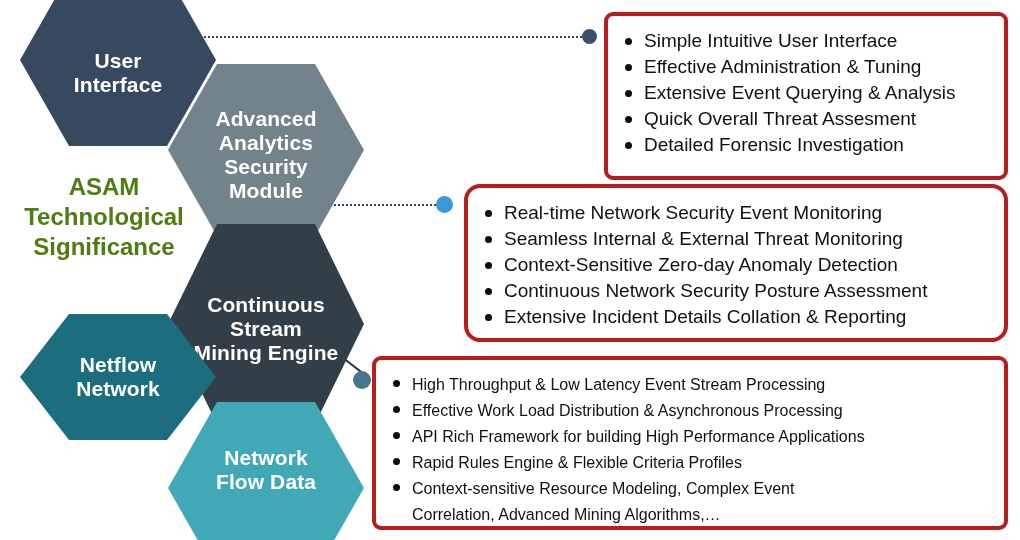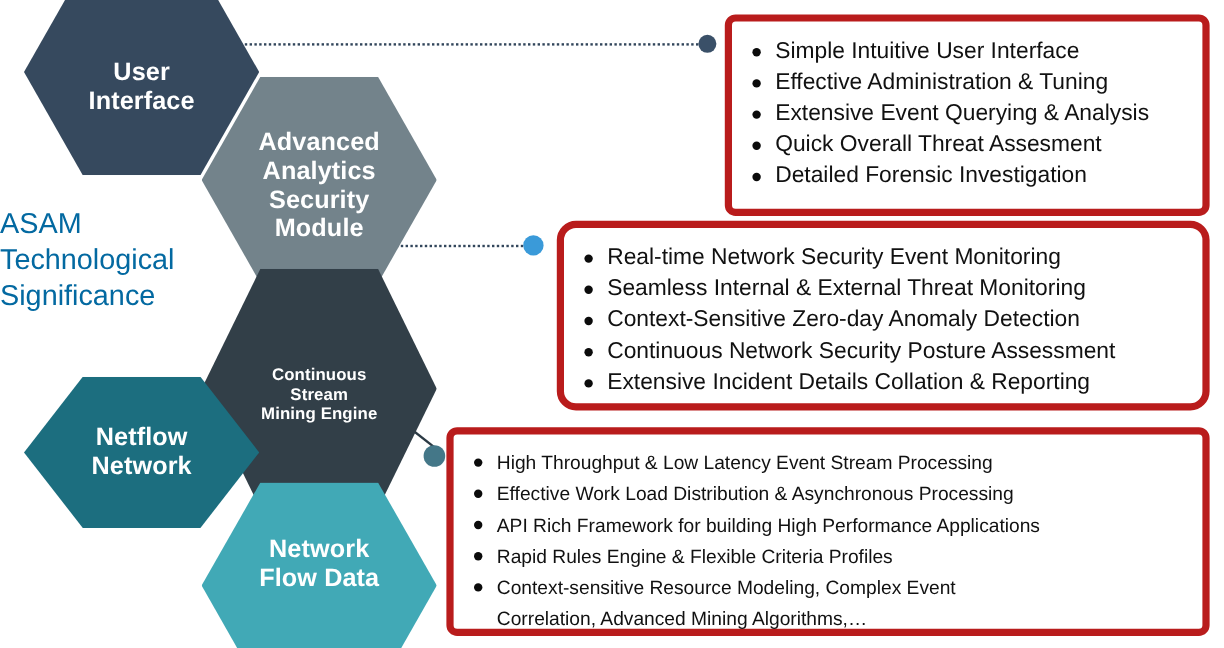--- a/index.html
+++ b/index.html
@@ -35,43 +35,44 @@
     padding: 0 14px;
     letter-spacing: 0.1px;
   }
   .hex span { display: block; }
 
   #hex-ui          { left: 20px;  top: -26px; width: 196px; height: 172px;
                      background: #36495e; font-size: 21px; }
   #hex-asa         { left: 168px; top: 64px;  width: 196px; height: 172px;
                      background: #73838b; font-size: 21px; }
   #hex-csme        { left: 168px; top: 224px; width: 196px; height: 200px;
-                     background: #323f48; font-size: 14px; }
+                     background: #323f48; font-size: 21px; }
   #hex-netflow     { left: 20px;  top: 314px; width: 196px; height: 126px;
                      background: #1c6e7f; font-size: 21px; }
   #hex-nfd         { left: 168px; top: 402px; width: 196px; height: 172px;
                      background: #41a9b6; font-size: 21px; }
 
   
   #hex-ui .hexlabel      { transform: translateY(13px); }
   #hex-asa .hexlabel     { transform: translateY(5px); }
   #hex-csme .hexlabel    { transform: translateY(5px); }
   #hex-netflow .hexlabel { transform: translateY(0px); }
   #hex-nfd .hexlabel     { transform: translateY(-18px); }
 
   
   #asam-title {
     position: absolute;
     left: 0px;
     top: 172px;
     width: 208px;
+    text-align: center;
     font-size: 24px;
     line-height: 1.24;
-    color: #0369a1;
-    font-weight: normal;
+    color: #4d7c0f;
+    font-weight: bold;
   }
   #asam-title span { display: block; white-space: nowrap; }
 
   
   .connector { position: absolute; }
   .dotline {
     position: absolute;
     height: 0;
     border-top: 2px dotted #32465b;
   }
@@ -92,21 +93,21 @@
   #line-2 { left: 318px; top: 204px; width: 122px; }
   #dot-2  { left: 436px; top: 196px; width: 17px; height: 17px; background: #3a9ad9; }
 
   #line-3 { left: 332px; top: 348px; width: 42px; transform: rotate(38deg); }
   #dot-3  { left: 353px; top: 371px; width: 18px; height: 18px; background: #447788; }
 
   
   .panel {
     position: absolute;
     background: #ffffff;
-    border: 6px solid #b91c1c;
+    border: 4px solid #b91c1c;
     border-radius: 9px;
     box-sizing: border-box;
     padding: 12px 18px 12px 14px;
   }
   .panel ul {
     list-style: none;
     margin: 0;
     padding: 0;
   }
   .panel li {

